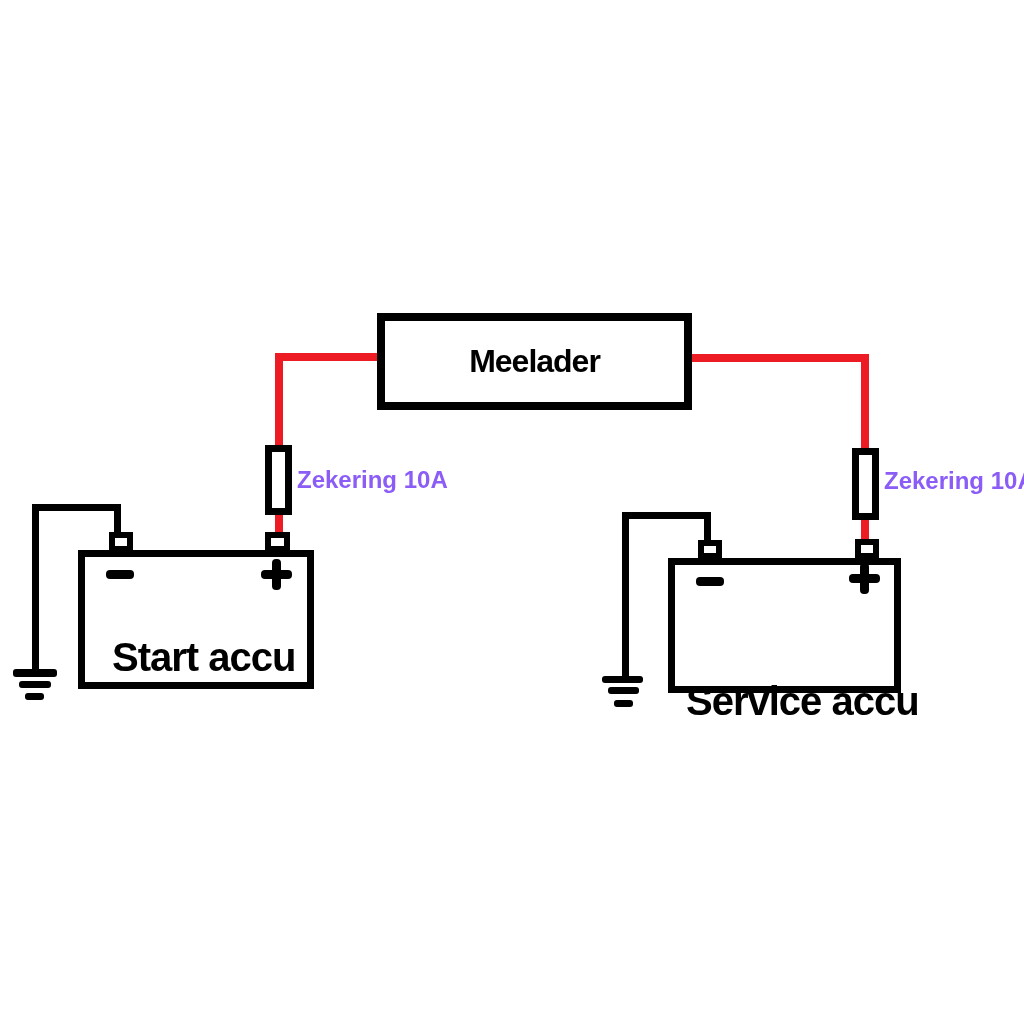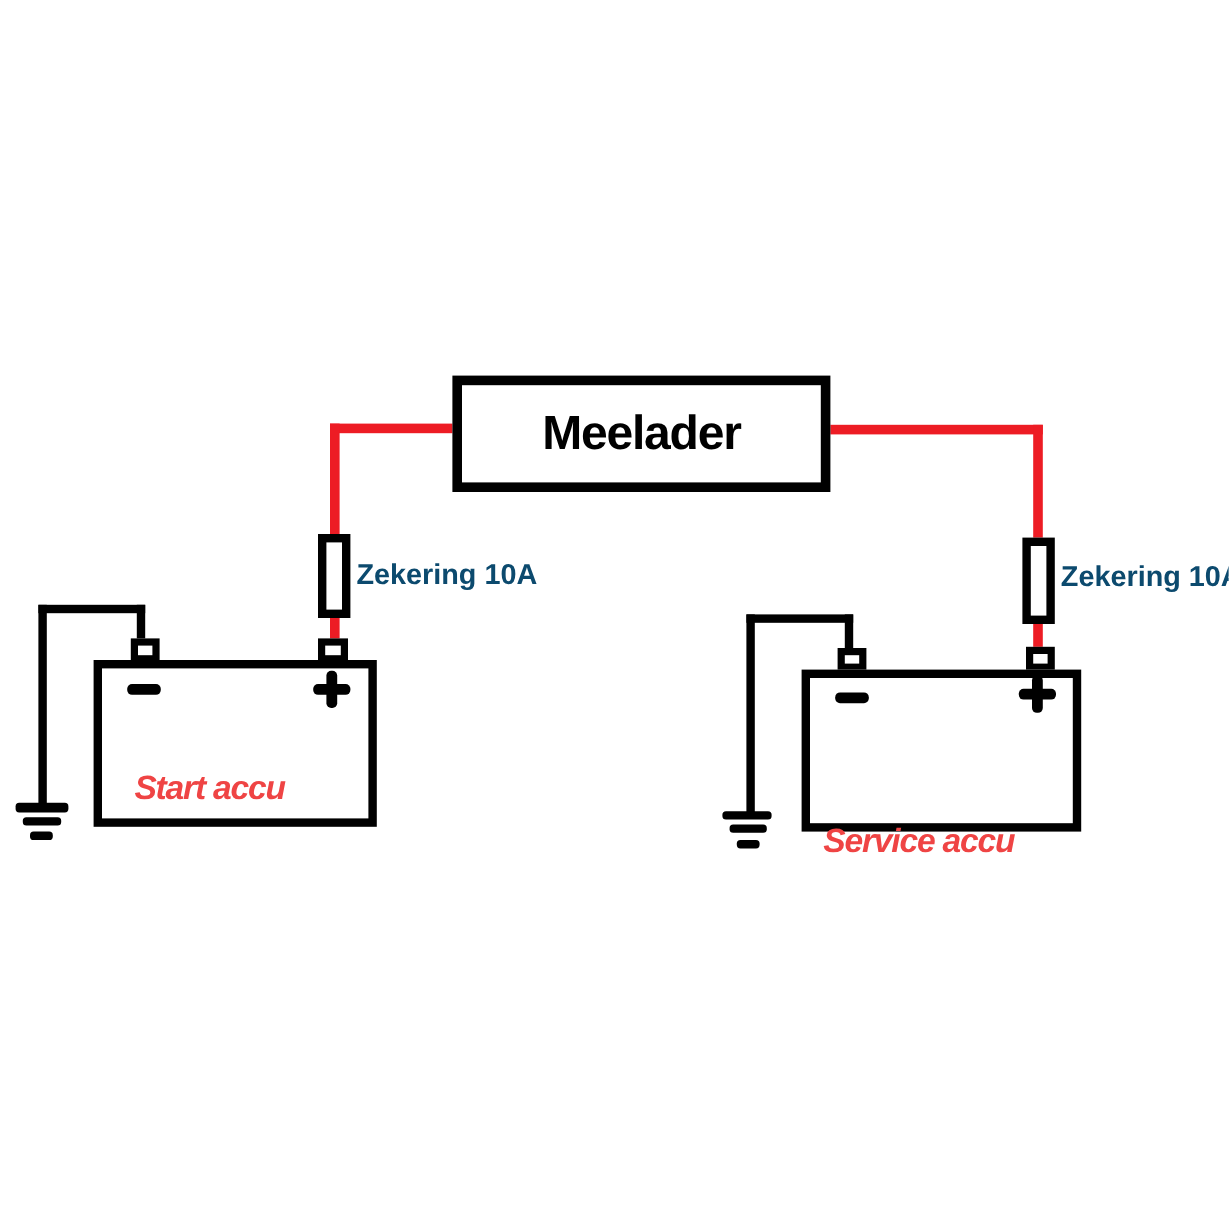--- a/index.html
+++ b/index.html
@@ -10,43 +10,43 @@
   
   .wire-black{position:absolute;background:#000000;}
   .wire-red{position:absolute;background:#ed1c24;}
   
   .charger-box{
     position:absolute;left:377px;top:313px;width:315px;height:97px;
     border:8px solid #000;background:#fff;box-sizing:border-box;
     display:flex;align-items:center;justify-content:center;
   }
   .charger-label{
-    font-weight:bold;font-size:40px;color:#000;letter-spacing:-1px;
+    font-weight:bold;font-size:32px;color:#000;letter-spacing:-1px;
   }
   .fuse{
     position:absolute;width:27px;border:7px solid #000;background:#fff;
     box-sizing:border-box;
   }
   .fuse-left{left:265px;top:445px;height:70px;}
   .fuse-right{left:852px;top:448px;height:72px;}
   .fuse-label{
-    position:absolute;font-weight:bold;font-size:24px;color:#0c4a6e;
+    position:absolute;font-weight:bold;font-size:24px;color:#8b5cf6;
     white-space:nowrap;line-height:28px;
   }
   .terminal{
     position:absolute;border:6px solid #000;background:#fff;box-sizing:border-box;
   }
   .battery{
     position:absolute;border:7px solid #000;background:#fff;box-sizing:border-box;
   }
   .battery-left{left:78px;top:550px;width:236px;height:139px;}
   .battery-right{left:668px;top:558px;width:233px;height:135px;}
   .battery-label{
-    position:absolute;font-weight:bold;font-size:28px;color:#ef4444;
-    letter-spacing:-1px;white-space:nowrap;line-height:40px;font-style:italic;
+    position:absolute;font-weight:bold;font-size:40px;color:#000000;
+    letter-spacing:-1px;white-space:nowrap;line-height:40px;
   }
   .bar{position:absolute;background:#000;border-radius:4px;}
   .gbar{position:absolute;background:#000;border-radius:3px;}
 </style>
 </head>
 <body>
 
 <div id="canvas">
 
   <div class="wire-black" style="left:32px;top:504px;width:89px;height:7px;"></div>

